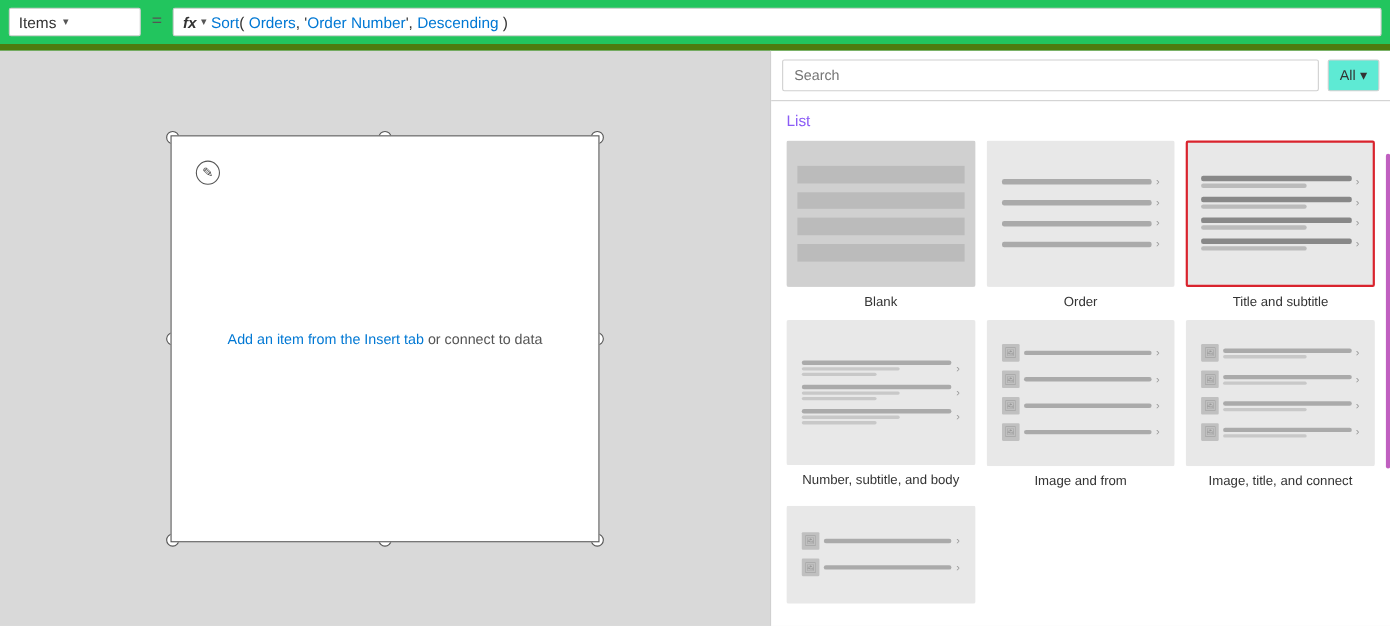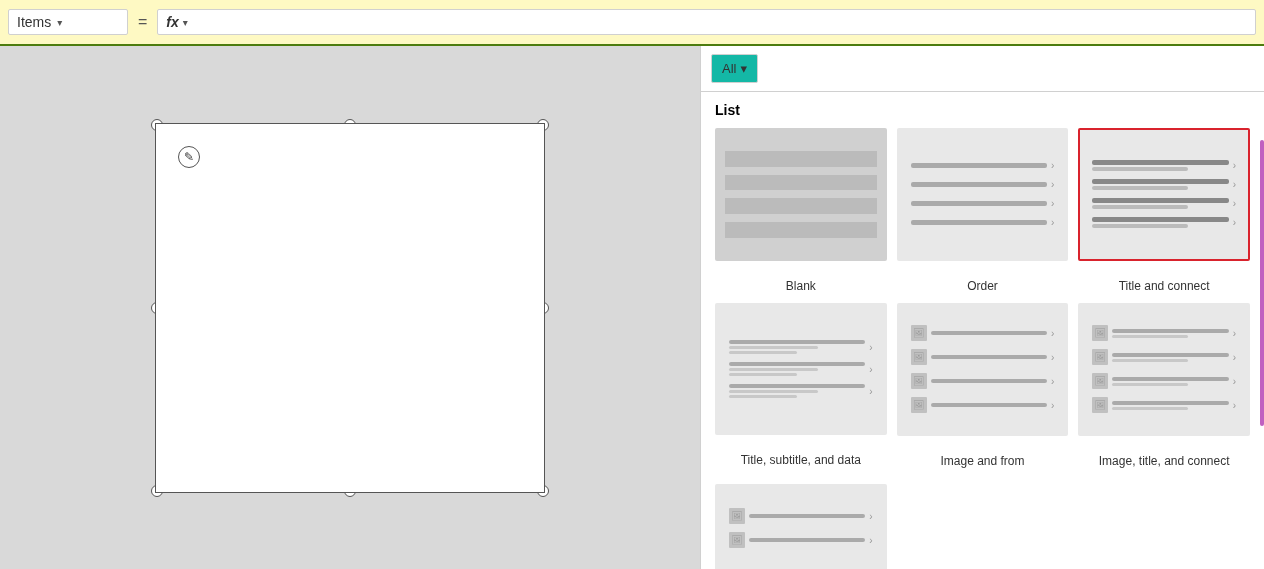--- a/index.html
+++ b/index.html
@@ -10,22 +10,22 @@
       height: 569px;
       overflow: hidden;
       display: flex;
       flex-direction: column;
     }
 
     
     .top-bar {
       display: flex;
       align-items: center;
-      background: #fef9c3;
-      border-bottom: 2px solid #4d7c0f;
+      background: #22c55e;
+      border-bottom: 6px solid #4d7c0f;
       height: 46px;
       padding: 0 8px;
       gap: 4px;
       flex-shrink: 0;
     }
     .items-dropdown {
       display: flex;
       align-items: center;
       border: 1px solid #d0d0d0;
       border-radius: 2px;
@@ -185,36 +185,36 @@
     }
 
     .all-dropdown {
       display: flex;
       align-items: center;
       border: 1px solid #d0d0d0;
       border-radius: 2px;
       padding: 6px 10px;
       gap: 4px;
       cursor: pointer;
-      background: #14b8a6;
+      background: #5eead4;
       font-size: 13px;
       color: #333;
     }
 
     .panel-content {
       flex: 1;
       overflow-y: auto;
       padding: 10px 14px;
       position: relative;
     }
 
     .section-label {
       font-size: 14px;
-      font-weight: 700;
-      color: #000000;
+      font-weight: 400;
+      color: #8b5cf6;
       margin-bottom: 10px;
     }
 
     .layout-grid {
       display: grid;
       grid-template-columns: repeat(3, 1fr);
       gap: 10px;
       margin-bottom: 16px;
     }
 
@@ -246,21 +246,21 @@
       flex-direction: column;
       justify-content: center;
       align-items: stretch;
       padding: 8px;
       gap: 4px;
     }
 
     .layout-label {
       font-size: 12px;
       color: #333;
-      margin-top: 18px;
+      margin-top: 6px;
       text-align: center;
     }
 
     
     .blank-preview {
       background: #d0d0d0;
     }
     .blank-row {
       height: 14%;
       background: #bbb;
@@ -379,46 +379,53 @@
 
 <div class="top-bar">
   <div class="items-dropdown">
     <span class="items-label">Items</span>
     <span class="chevron-icon">▾</span>
   </div>
   <span class="equals-sign">=</span>
   <div class="formula-bar">
     <span class="fx-label">fx</span>
     <span class="fx-chevron">▾</span>
+    <span class="formula-text">
+      <span class="kw">Sort</span>( <span class="kw">Orders</span>, '<span class="kw">Order Number</span>', <span class="kw">Descending</span> )
+    </span>
   </div>
 </div>
 
 <div class="main-area">
 
   <div class="canvas-area">
     <div class="canvas-container">
 
       <div class="handle top-left"></div>
       <div class="handle top-mid"></div>
       <div class="handle top-right"></div>
       <div class="handle mid-left"></div>
       <div class="handle mid-right"></div>
       <div class="handle bot-left"></div>
       <div class="handle bot-mid"></div>
       <div class="handle bot-right"></div>
 
       <div class="canvas-box">
         <div class="edit-icon">✎</div>
+        <div class="canvas-message">
+          <span class="kw" style="color:#0078d4;">Add an item from the Insert tab</span><span class="normal"> or connect to data</span>
+        </div>
       </div>
     </div>
   </div>
 
   <div class="panel">
 
     <div class="panel-search-bar">
+      <input class="search-input" type="text" placeholder="Search" style="">
       <div class="all-dropdown">
         <span>All</span>
         <span>▾</span>
       </div>
     </div>
 
     <div class="panel-content">
       <div class="section-label">List</div>
 
       <div class="layout-grid">
@@ -485,21 +492,21 @@
               </div>
               <div class="ts-row">
                 <div class="ts-lines">
                   <div class="ts-line-main"></div>
                   <div class="ts-line-sub"></div>
                 </div>
                 <span class="ts-arrow">›</span>
               </div>
             </div>
           </div>
-          <span class="layout-label">Title and connect</span>
+          <span class="layout-label">Title and subtitle</span>
         </div>
 
         <div class="layout-item">
           <div class="layout-preview">
             <div class="layout-preview-inner">
               <div class="img-row">
                 <div class="img-lines">
                   <div class="img-line"></div>
                   <div class="img-line-sub"></div>
                   <div class="img-line-sub" style="width:50%;"></div>
@@ -517,21 +524,21 @@
               <div class="img-row">
                 <div class="img-lines">
                   <div class="img-line"></div>
                   <div class="img-line-sub"></div>
                   <div class="img-line-sub" style="width:50%;"></div>
                 </div>
                 <span class="img-arrow">›</span>
               </div>
             </div>
           </div>
-          <span class="layout-label">Title, subtitle, and data</span>
+          <span class="layout-label">Number, subtitle, and body</span>
         </div>
 
         <div class="layout-item">
           <div class="layout-preview">
             <div class="layout-preview-inner">
               <div class="img-row">
                 <div class="img-thumb">🖼</div>
                 <div class="img-lines">
                   <div class="img-line"></div>
                 </div>

